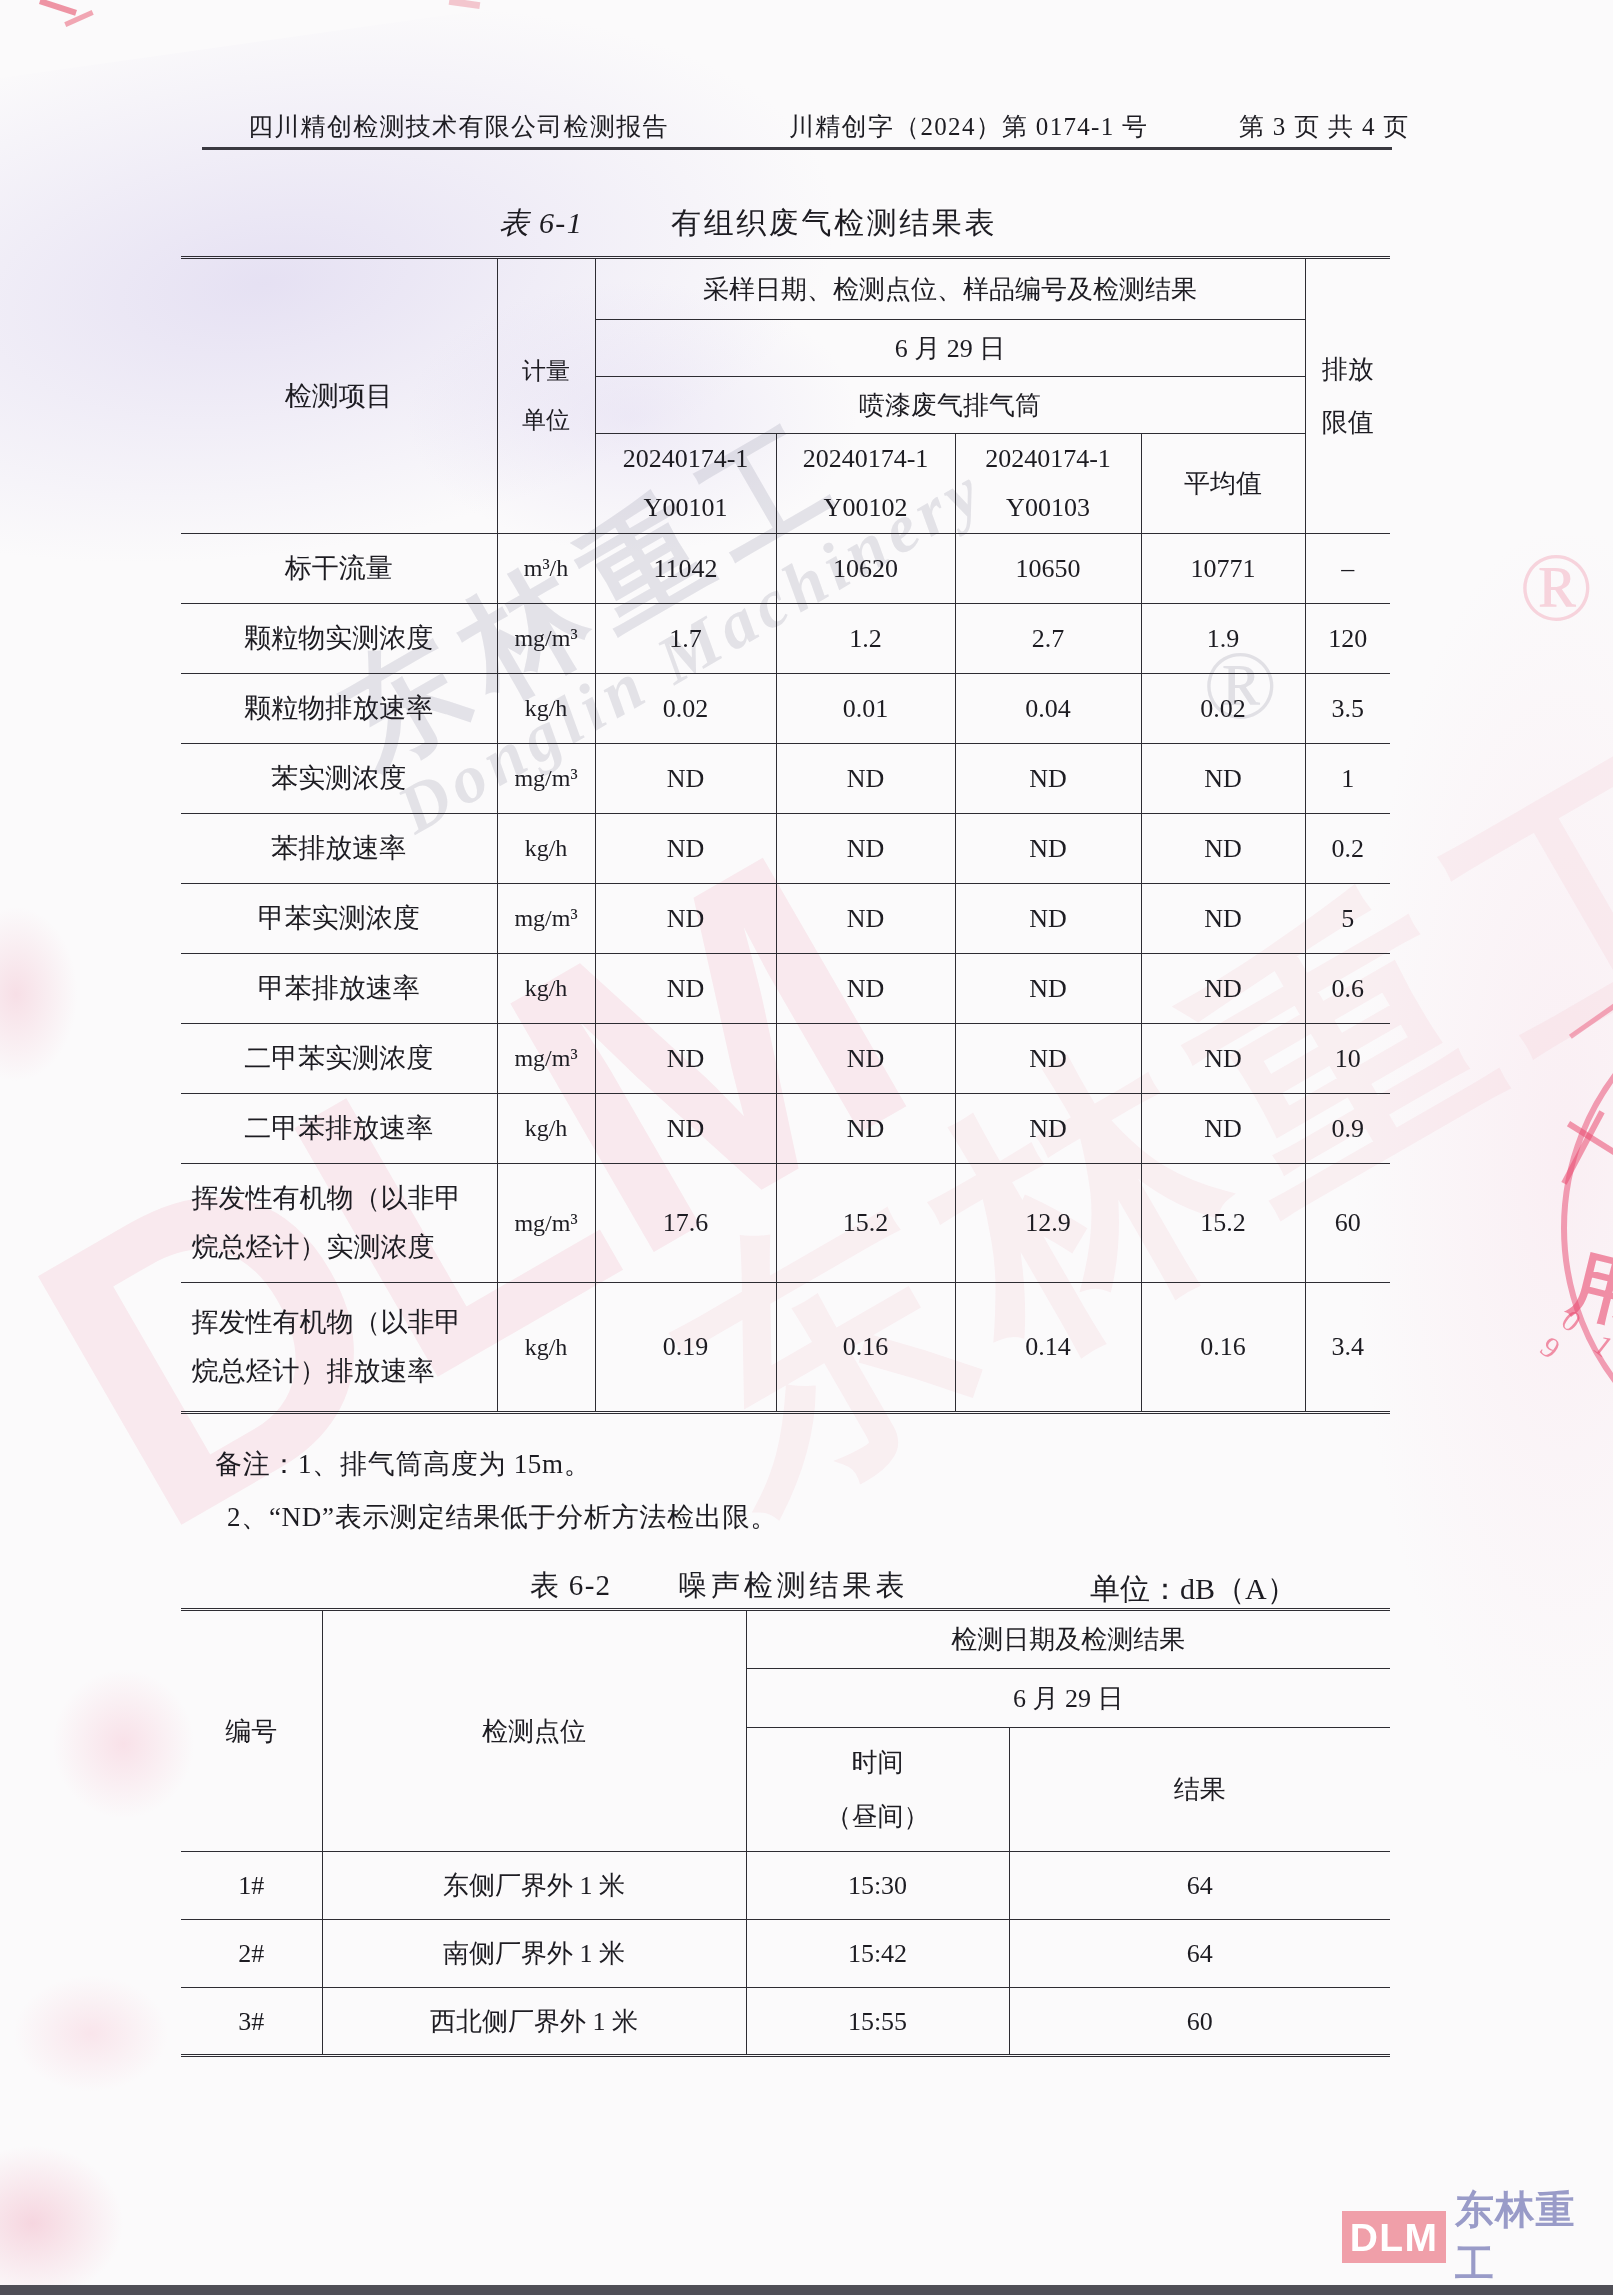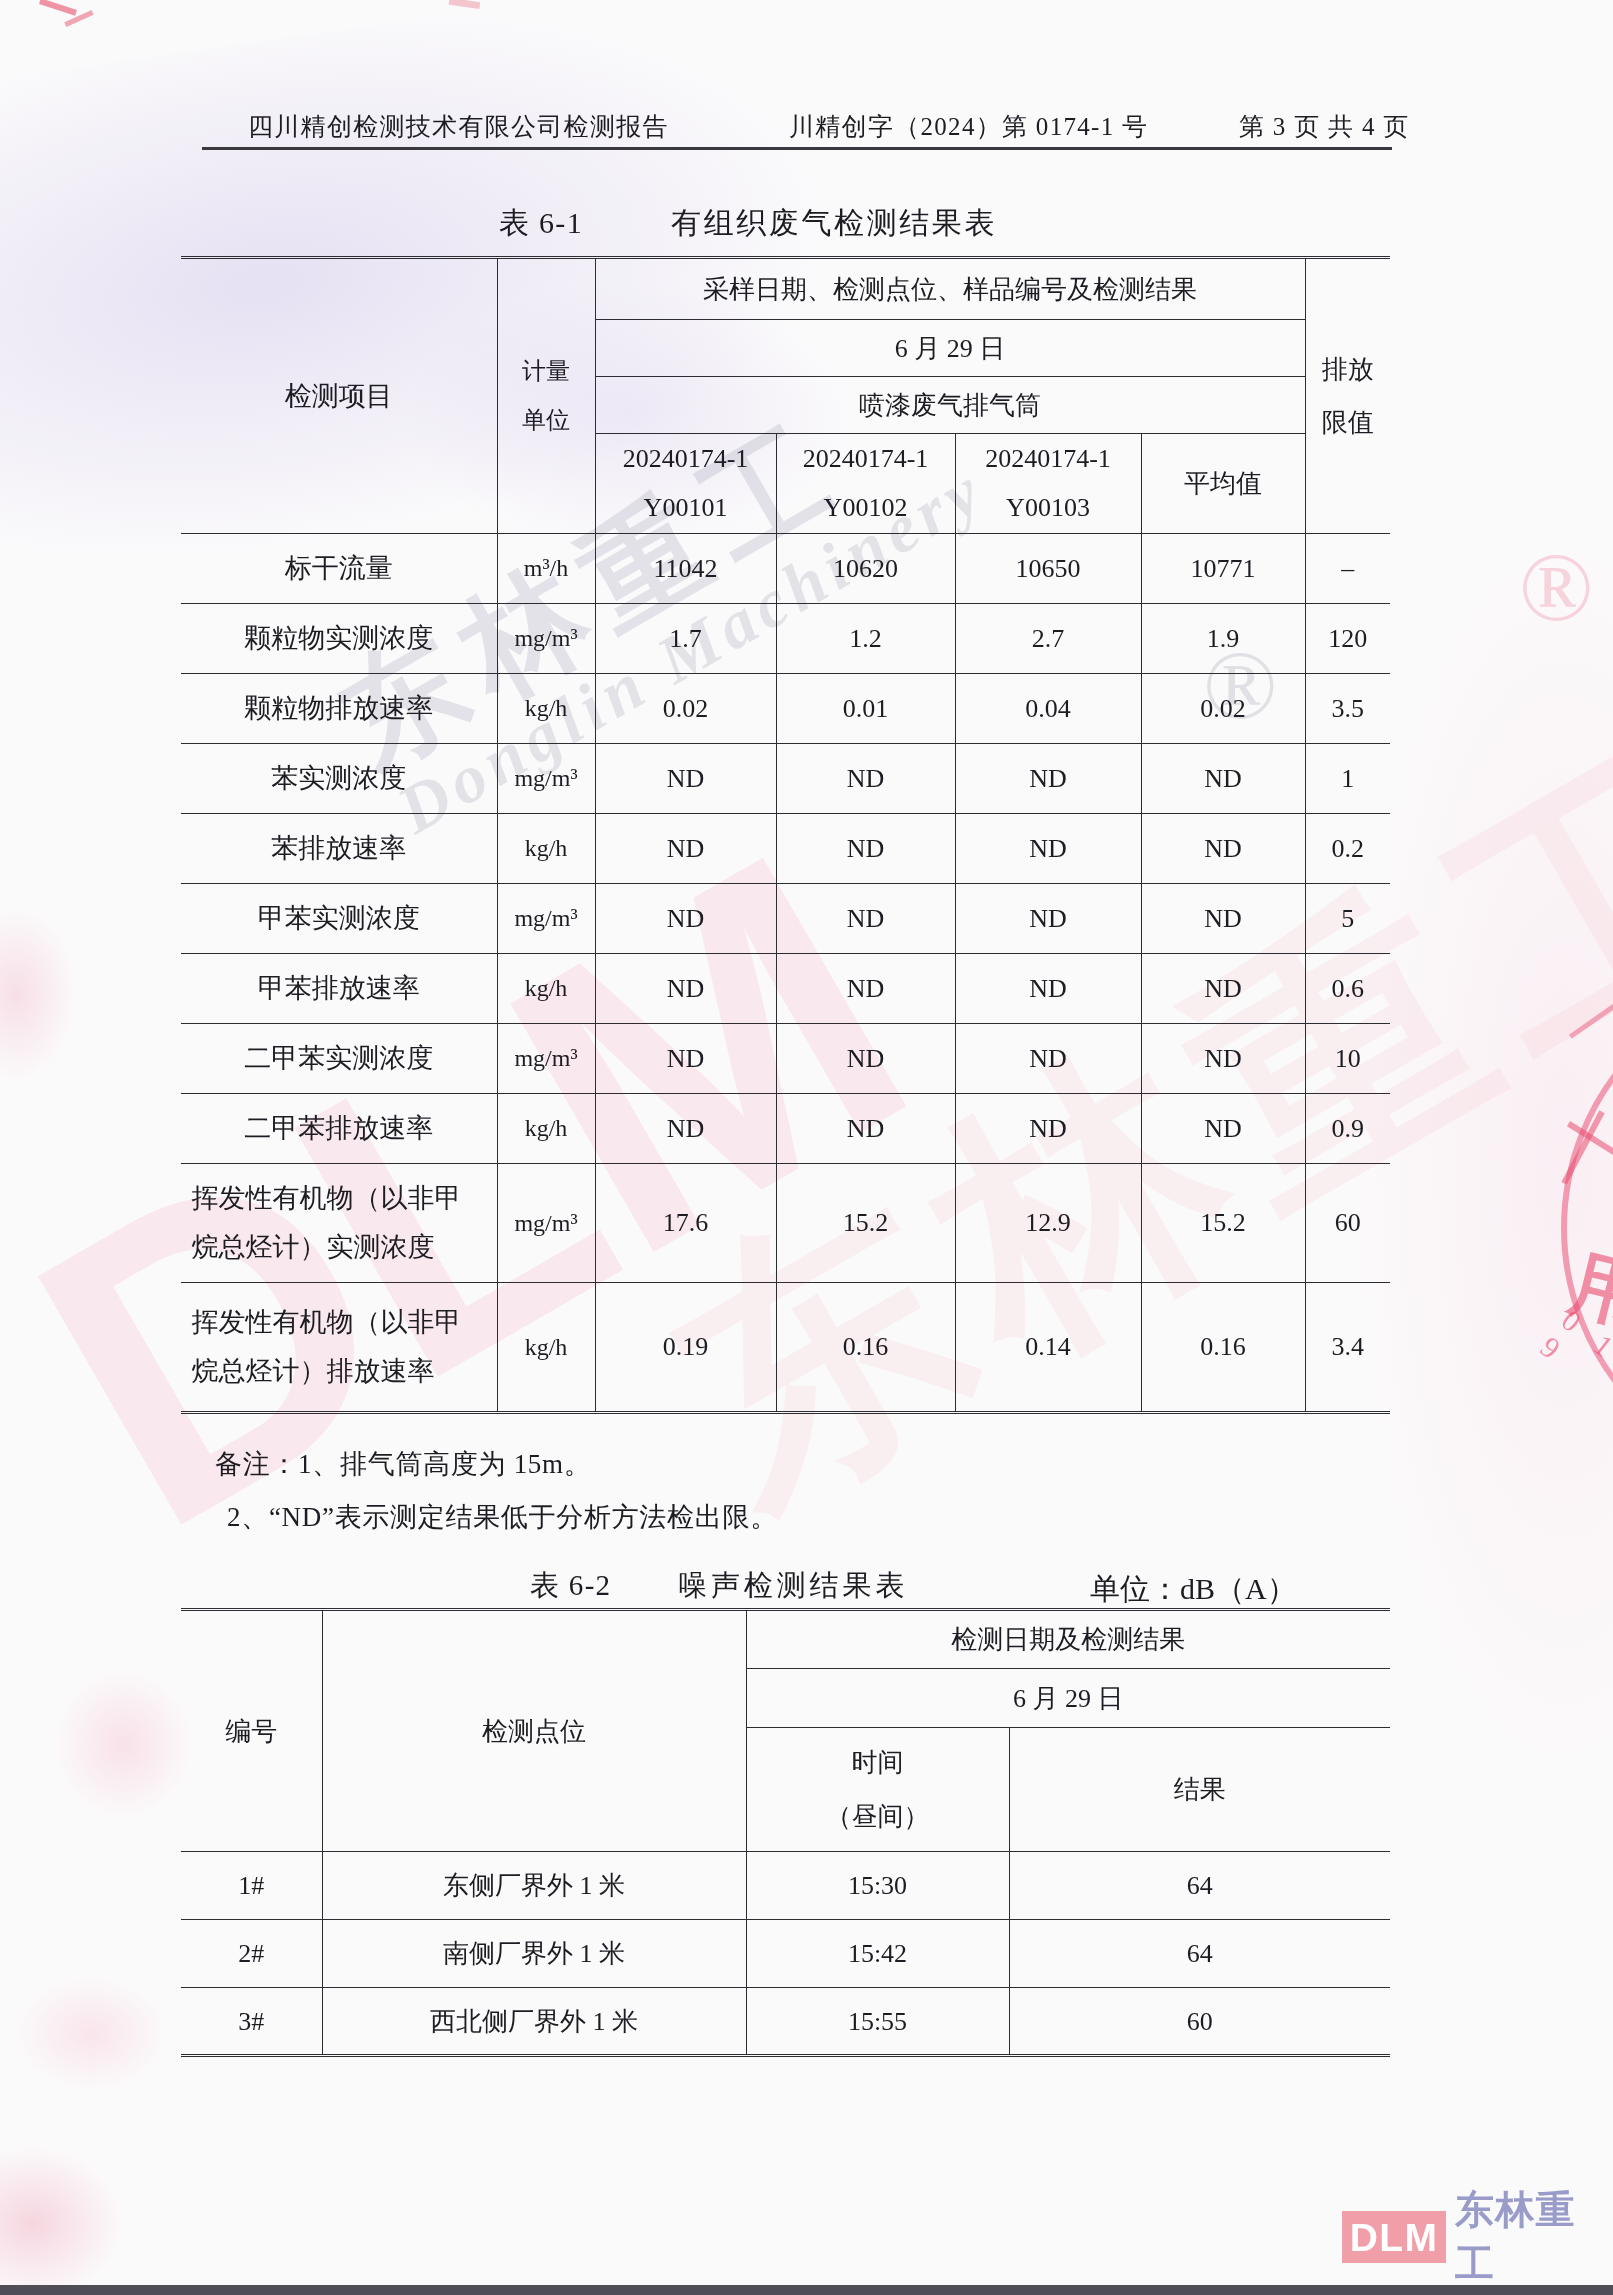--- a/index.html
+++ b/index.html
@@ -49,21 +49,21 @@
   .ss-c{left:1565px;top:1017px;width:60px;height:5.2px;transform:rotate(-35deg);background:rgba(233,75,112,.45);}
   
   .hdr{position:absolute;top:110px;font-size:25px;letter-spacing:1.3px;margin-left:28px;}
   .h-company{left:220px;}
   .h-no{left:761px;}
   .h-page{left:1211px;}
   .header-rule{position:absolute;left:202px;top:147px;width:1190px;height:2.6px;background:#3a3940;}
   
   .t1-title{position:absolute;left:181px;top:203px;width:1134px;text-align:center;
     font-size:30px;letter-spacing:2.6px;}
-  .t1-title .lbl{margin-right:78px;letter-spacing:1.3px;}
+  .t1-title .lbl{margin-right:78px;letter-spacing:1.3px;font-style:italic;}
   .note{position:absolute;font-size:27px;letter-spacing:0.7px;}
   .note1{left:215px;top:1446px;}
   .note2{left:227px;top:1499px;}
   .t2-label{position:absolute;left:522px;top:1566px;font-size:29px;letter-spacing:1.3px;margin-left:8px;}
   .t2-title{position:absolute;left:678px;top:1566px;font-size:29px;letter-spacing:3.9px;}
   .t2-unit{position:absolute;left:1090px;top:1569px;font-size:30px;}
   
   table.sheet{position:absolute;border-collapse:collapse;table-layout:fixed;
     border-top:3.9px double #2d2c32;border-bottom:3.9px double #2d2c32;
     border-left:hidden;border-right:hidden;}

